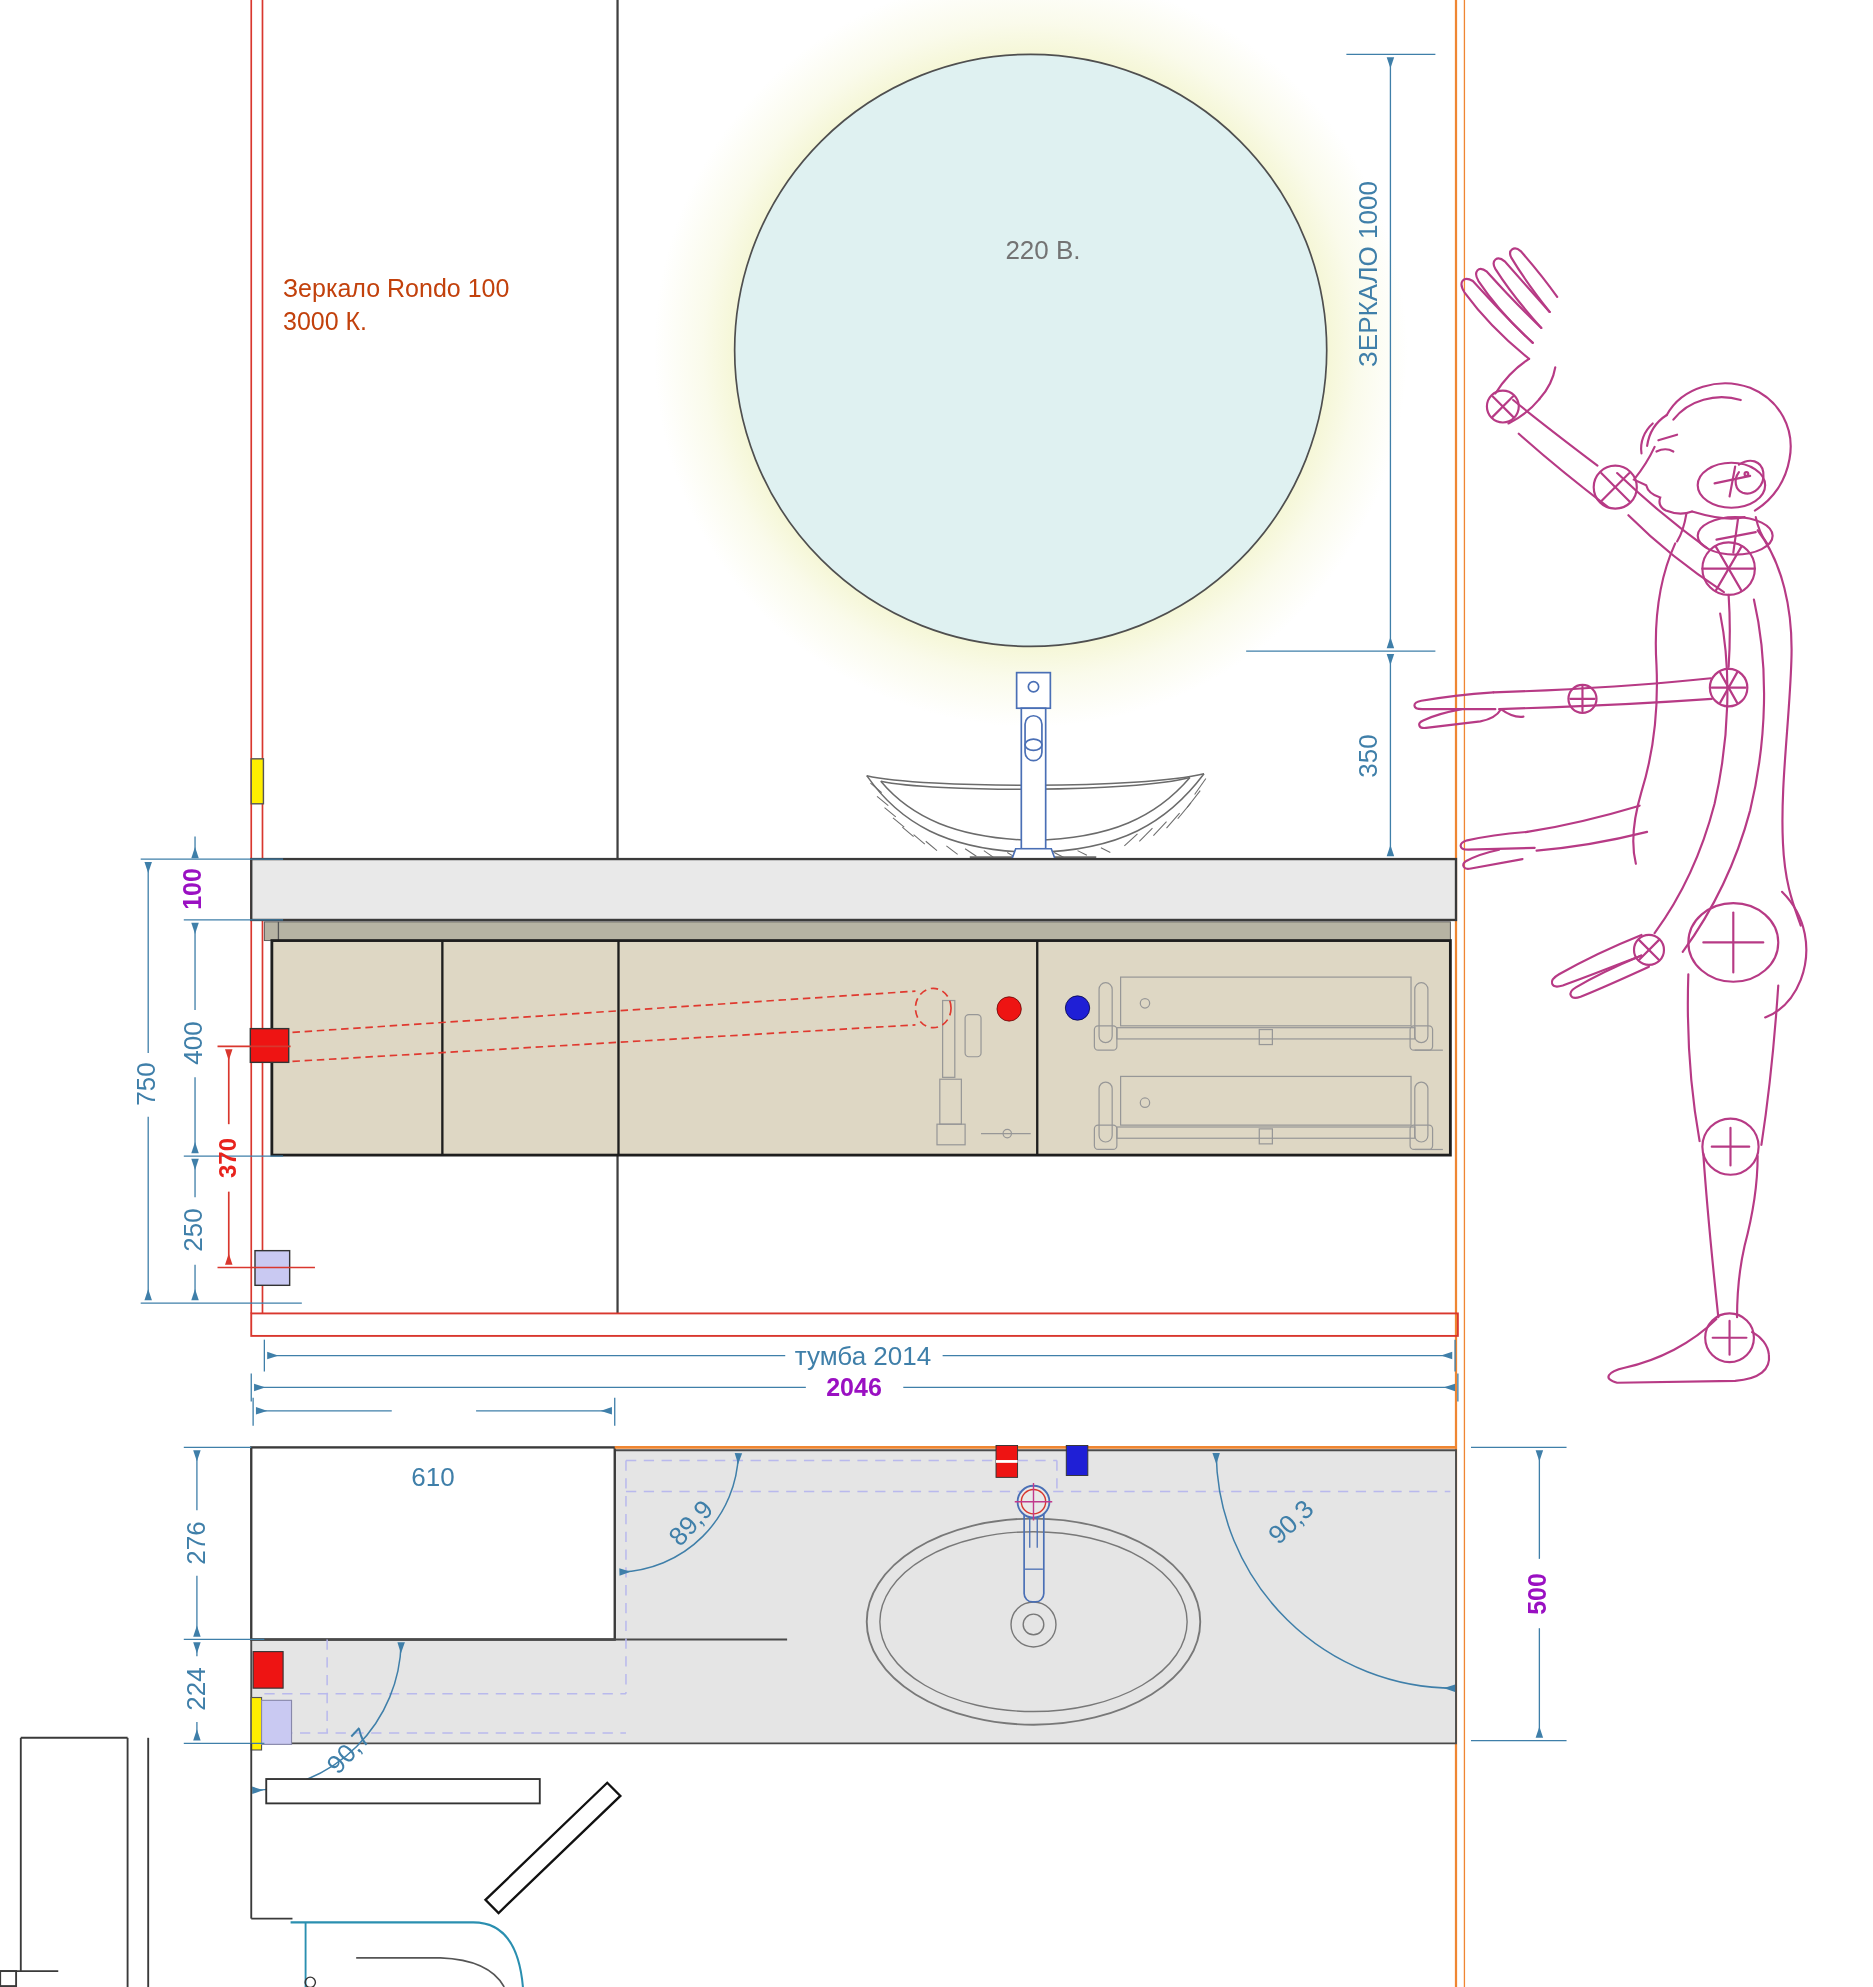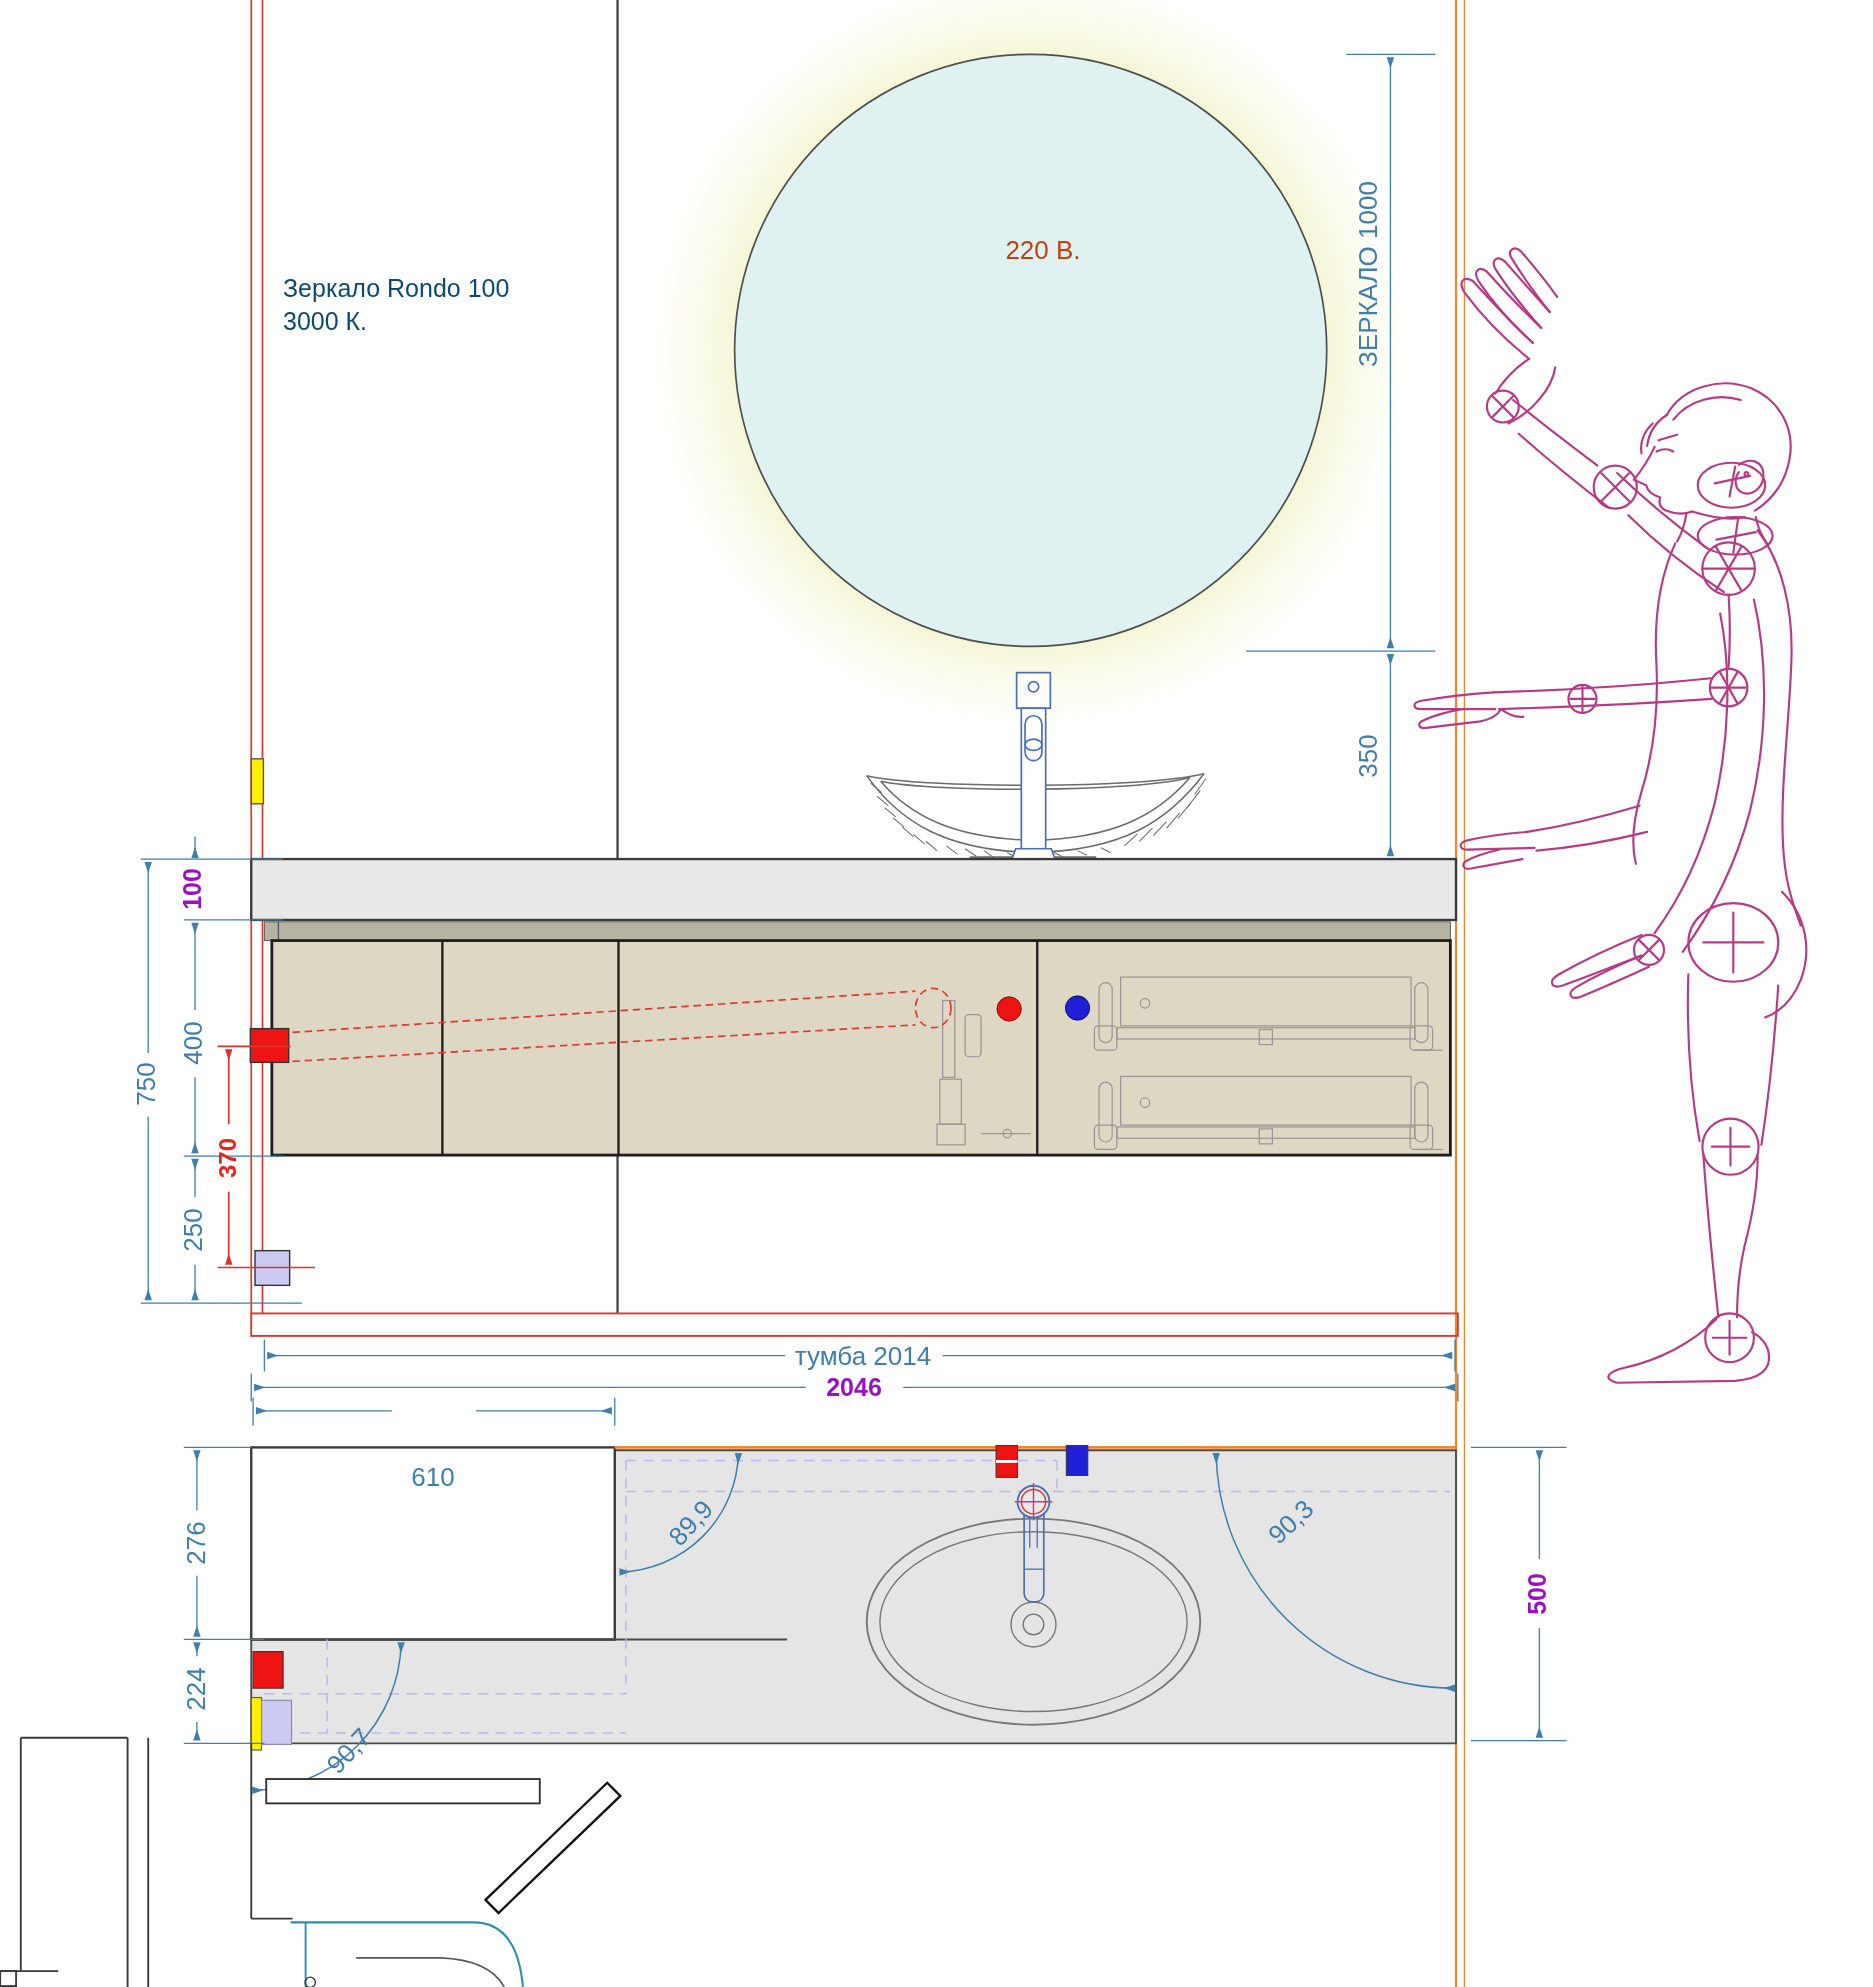--- a/index.html
+++ b/index.html
@@ -3,26 +3,26 @@
 <meta charset="utf-8">
 <style>
   html,body{margin:0;padding:0;background:#fff;}
   #canvas{position:relative;width:1874px;height:1987px;background:#fff;overflow:hidden;
           font-family:"Liberation Sans",sans-serif;}
   #linework{position:absolute;left:0;top:0;}
   .lbl{position:absolute;transform:translate(-50%,-50%);white-space:pre-line;
        font-family:"Liberation Sans",sans-serif;font-size:26px;line-height:1.1;}
   .blue{color:#3f7fa9;}
   .purple{color:#9a10c2;font-weight:bold;font-size:25px;}
-  .red{color:#c2410c;}
+  .red{color:#737373;}
   .redbold{color:#e8231d;font-weight:bold;font-size:24px;}
   .r90{transform:translate(-50%,-50%) rotate(-90deg);}
   .r47{transform:translate(-50%,-50%) rotate(-47deg);}
   .r43{transform:translate(-50%,-50%) rotate(-43deg);}
-  .note{position:absolute;font-size:25px;line-height:33px;color:#0c4a6e;
+  .note{position:absolute;font-size:25px;line-height:33px;color:#c2410c;
         white-space:pre-line;text-align:left;}
 </style>
 </head>
 <body>
 
 <div id="canvas">
 
 <svg id="linework" width="1874" height="1987" viewBox="0 0 2000 2121">
   <defs>
     <radialGradient id="glow" cx="0.5" cy="0.5" r="0.5">

